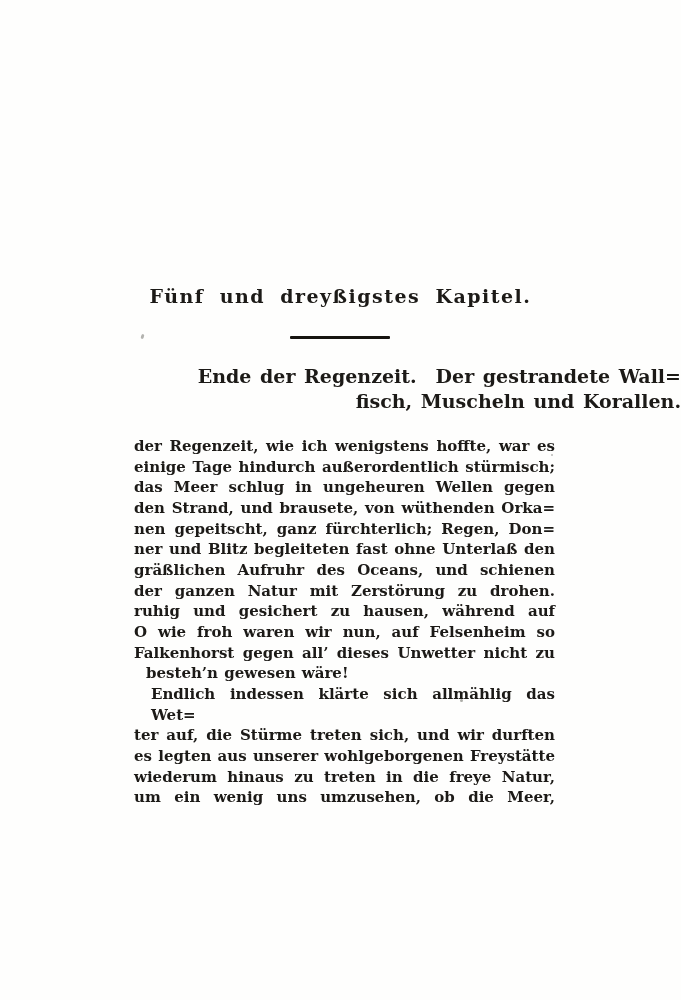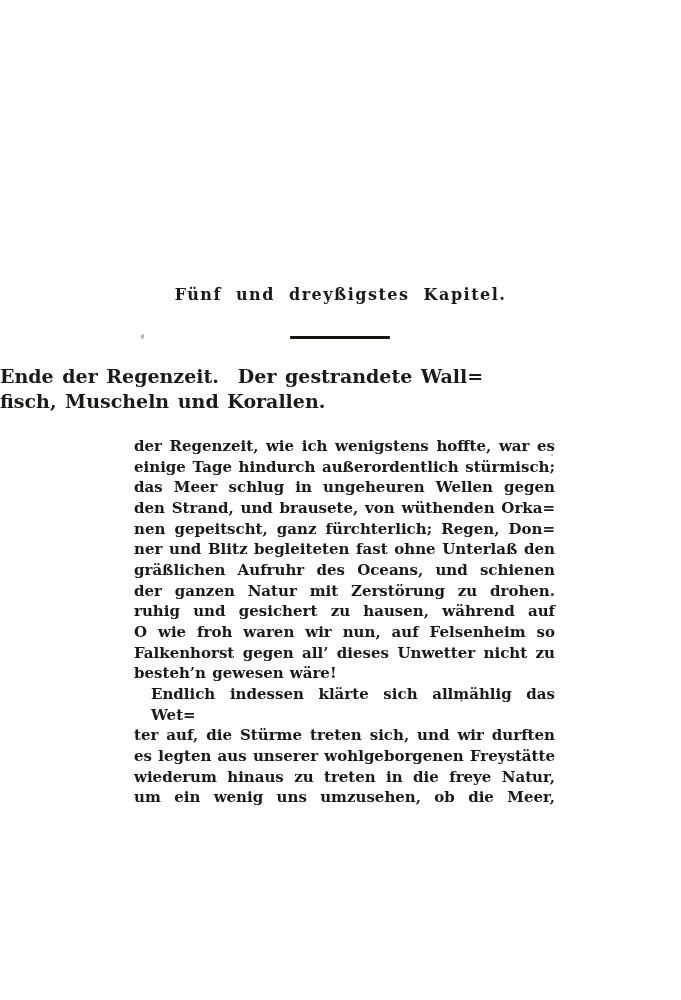--- a/index.html
+++ b/index.html
@@ -19,42 +19,42 @@
     font-weight: bold;
     -webkit-font-smoothing: antialiased;
   }
 
   .chapter-title {
     position: absolute;
     top: 285px;
     left: 0;
     width: 100%;
     text-align: center;
-    font-size: 16px;
+    font-size: 19px;
     letter-spacing: 1.5px;
     word-spacing: 7px;
     white-space: nowrap;
   }
 
   .title-rule {
     position: absolute;
     top: 336px;
     left: 290px;
     width: 100px;
     height: 3px;
     background: #16140f;
     border-radius: 1px;
   }
 
   .subtitle {
     position: absolute;
     top: 364px;
     left: 0;
     width: 100%;
-    text-align: left;
+    text-align: right;
     font-size: 19px;
     line-height: 24.5px;
     word-spacing: 2px;
   }
 
   .body-text {
     position: absolute;
     top: 436px;
     left: 134px;
     width: 421px;
@@ -63,20 +63,21 @@
     word-spacing: 1px;
   }
 
   .line {
     text-align: justify;
     text-align-last: justify;
     white-space: normal;
   }
   .line.short {
     text-align-last: left;
+    margin-left: 12px;
   }
   .line.indent {
     padding-left: 17px;
   }
 
   .drop-initial {
     font-size: 25px;
     line-height: 0;
     vertical-align: -3px;
     letter-spacing: 0;

